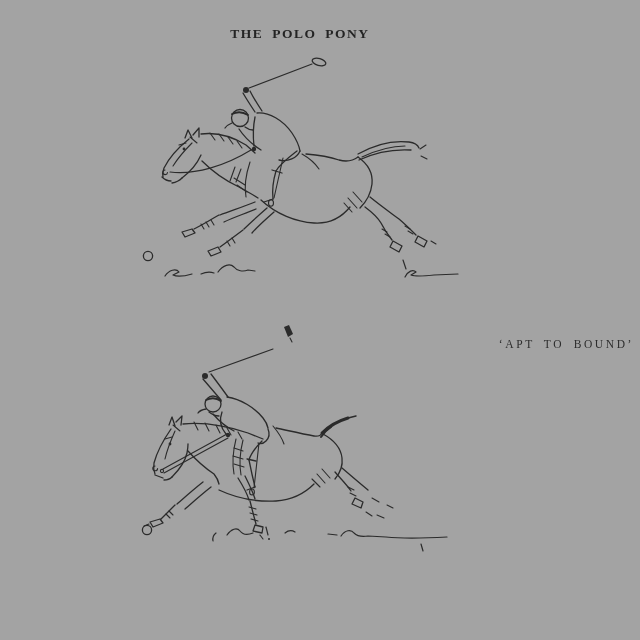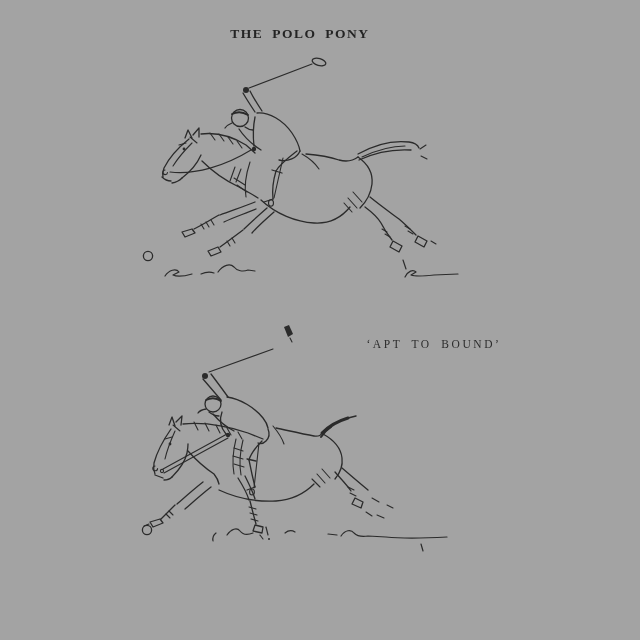--- a/index.html
+++ b/index.html
@@ -19,21 +19,21 @@
 
   .fig { position: absolute; margin: 0; padding: 0; }
   .fig svg { display: block; }
 
   .fig1 { left: 115px; top: 50px; width: 420px; height: 230px; }
   .fig2 { left: 110px; top: 322px; width: 420px; height: 230px; }
 
   .caption {
     position: absolute; margin: 0;
     color: #2c2c2c; font-weight: 500;
-    white-space: nowrap; text-align: center;
+    white-space: nowrap; text-align: right;
   }
   .caption1 {
     top: 288px; left: 119px; width: 400px;
     font-size: 11.5px; letter-spacing: 2.6px; word-spacing: 4px;
   }
 </style>
 </head>
 <body>
 
 <div class="page">

